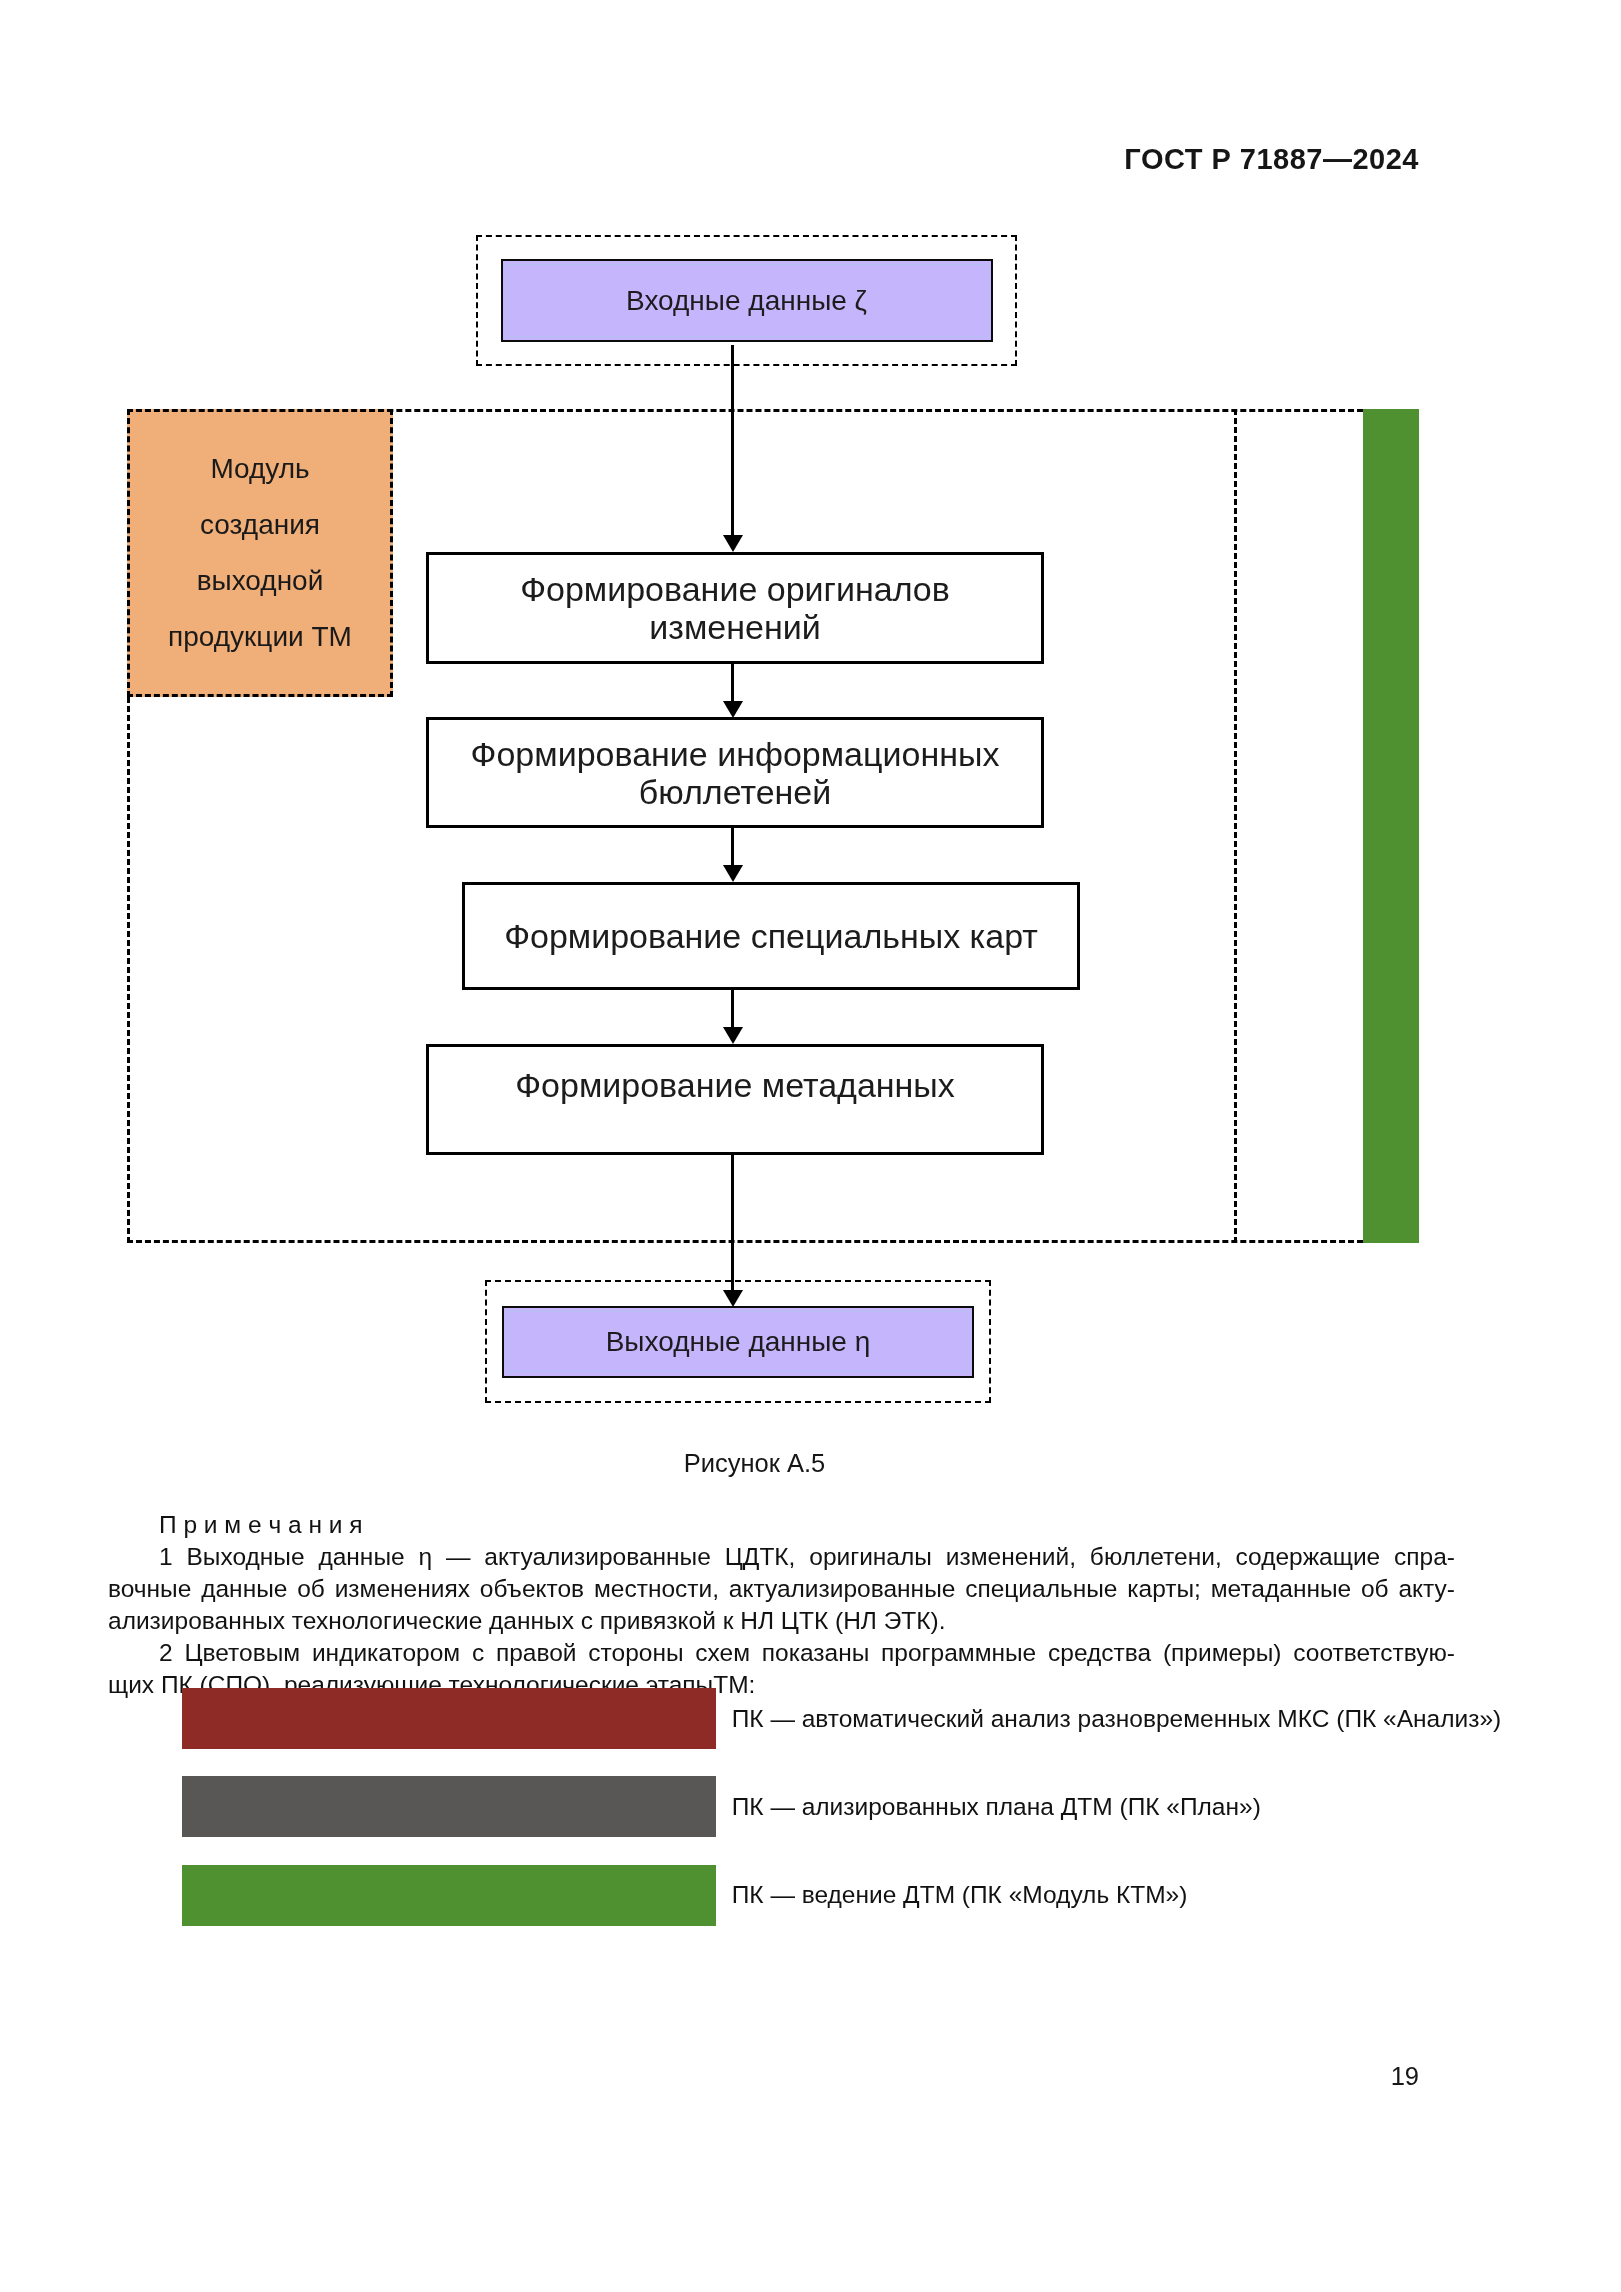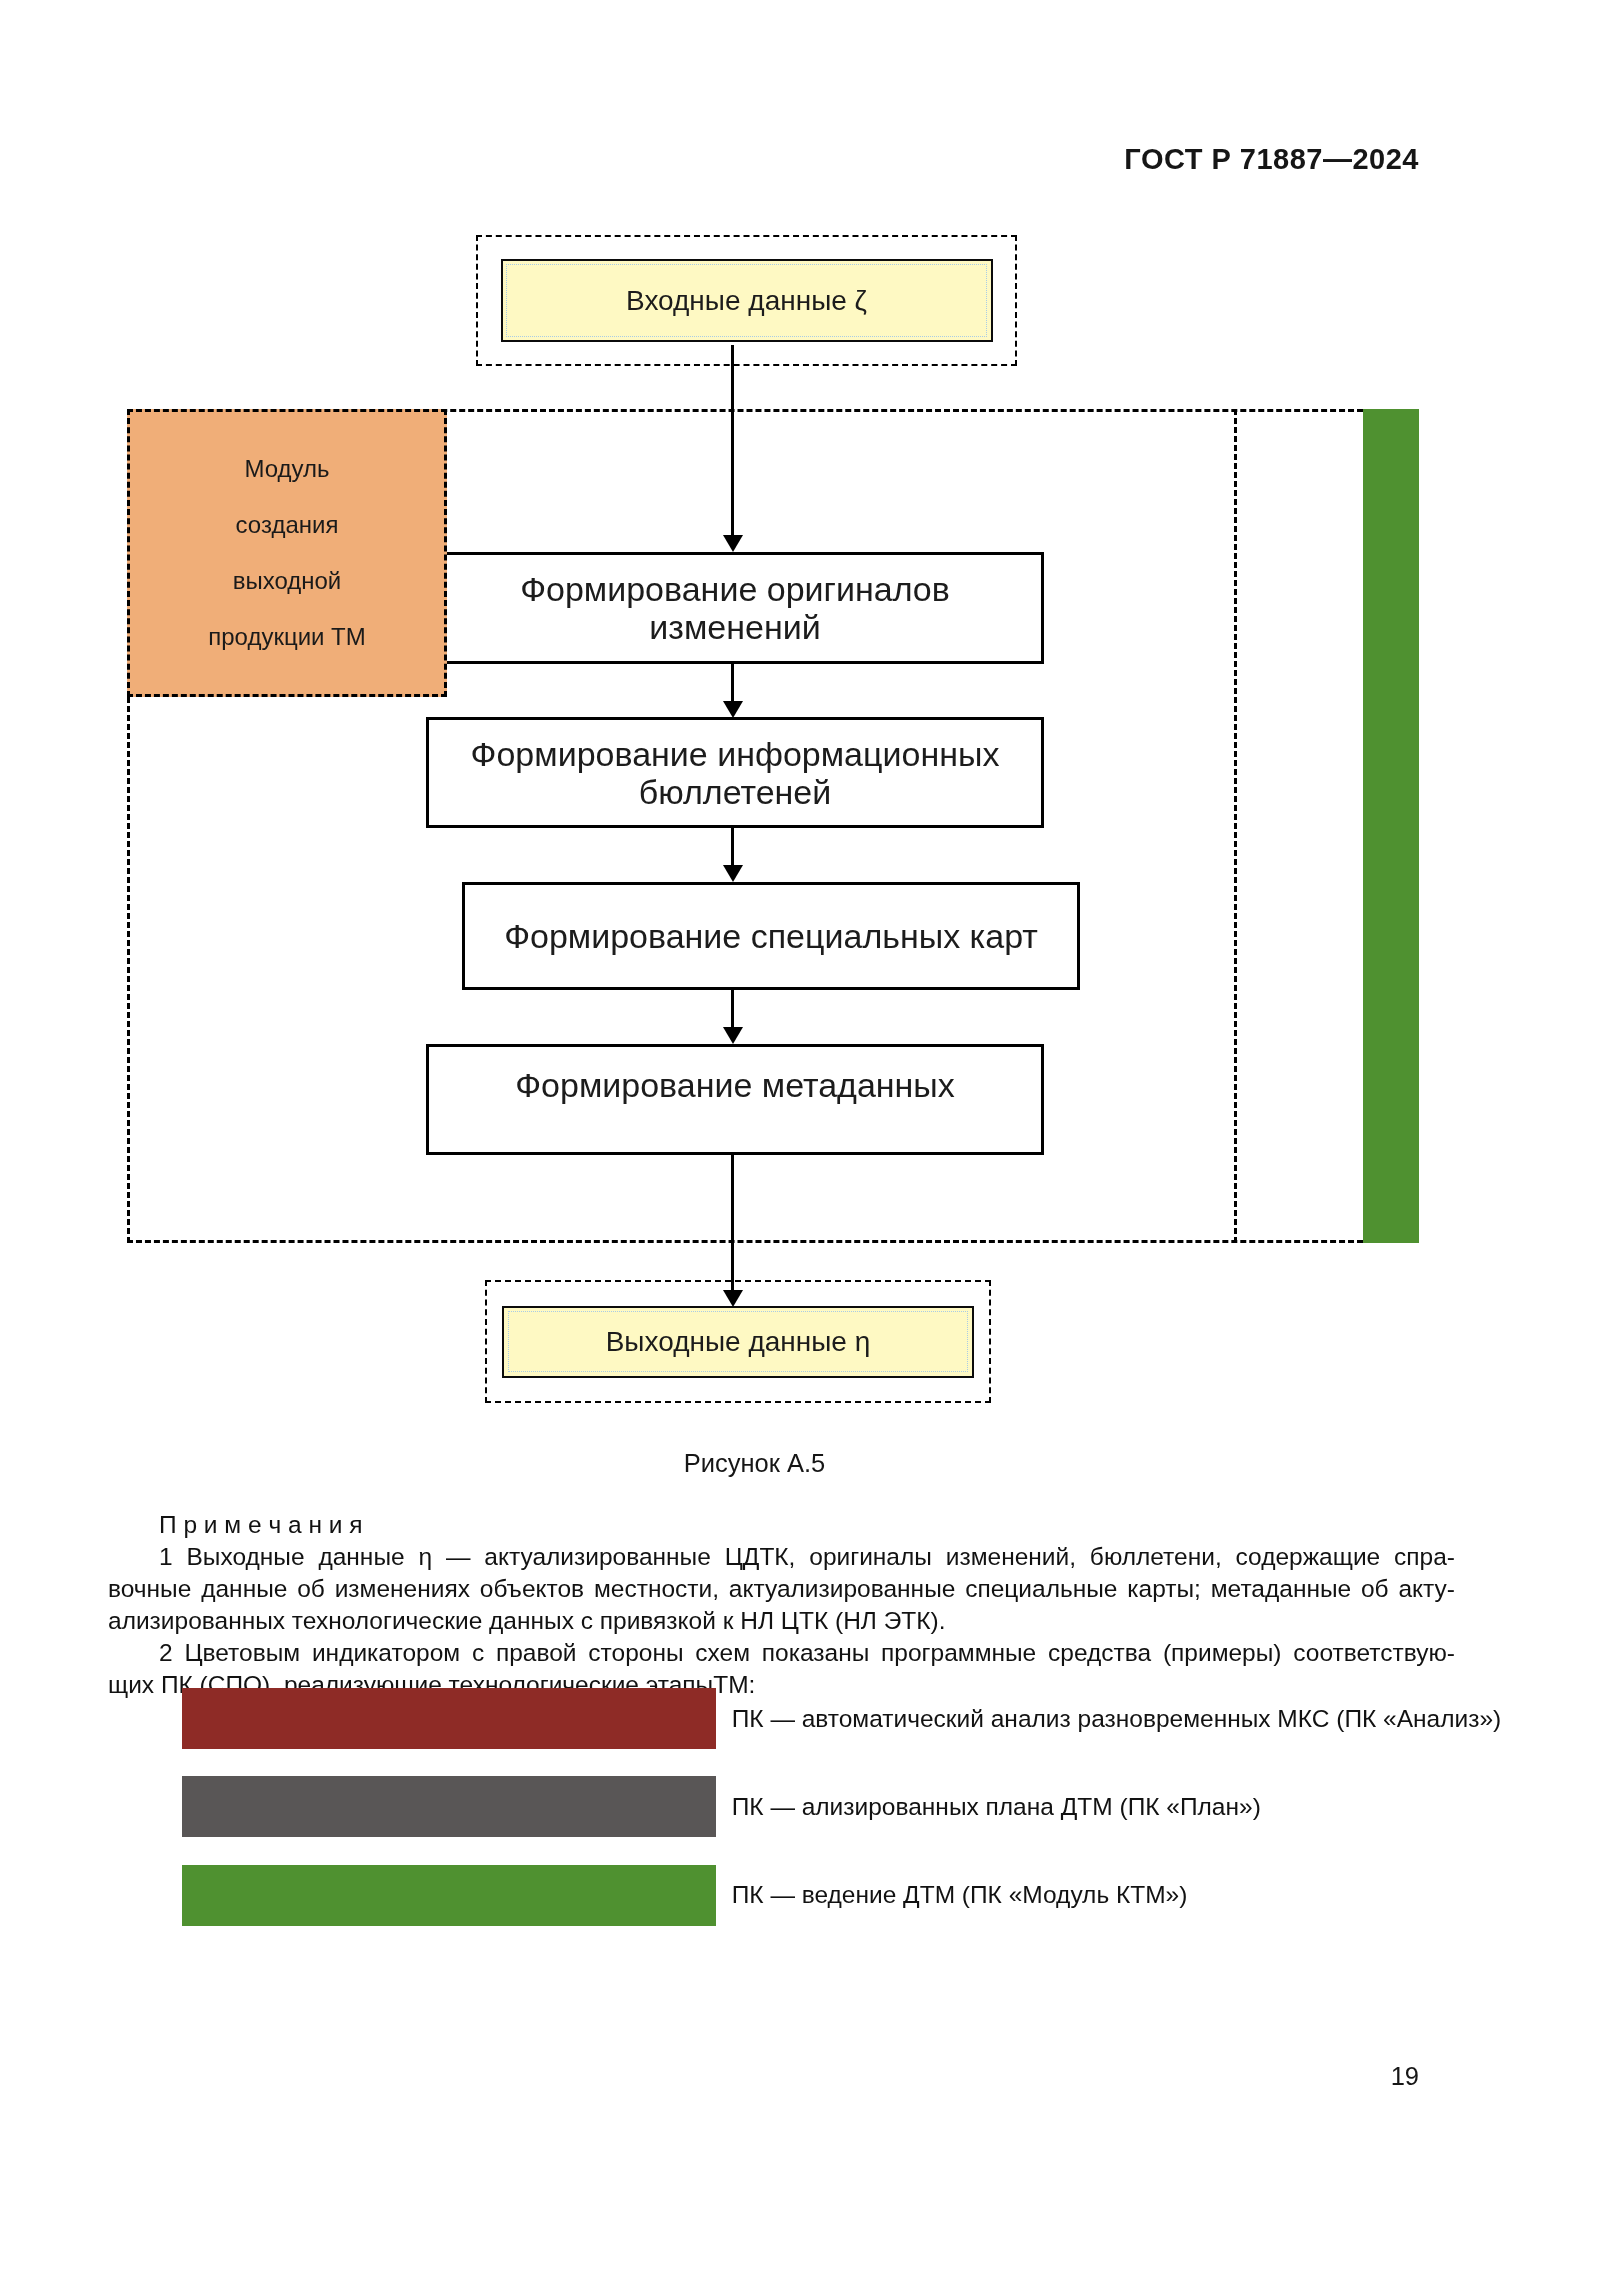--- a/index.html
+++ b/index.html
@@ -14,44 +14,44 @@
   
   #doc-code { top:143px; right:202px; font-size:29px; font-weight:bold; letter-spacing:0.5px; }
 
   
   .dash-frame { border:2.9px dashed #000; }
   #input-outer  { left:476px; top:235px;  width:541px; height:131px; }
   #output-outer { left:485px; top:1280px; width:506px; height:123px; }
 
   
   .io-inner {
-    position:absolute; border:2.9px solid #0b0b0b; background:#fef9c3;
+    position:absolute; border:2.9px solid #0b0b0b; background:#c4b5fd;
     display:flex; align-items:center; justify-content:center;
     font-size:28px; color:#1c1c1c;
   }
   .io-inner::after {
     content:""; position:absolute; left:3.9px; right:3.9px; top:3.9px; bottom:3.9px;
     border:1px dotted #a9cce6; pointer-events:none;
   }
   #input-inner  { left:22.5px; right:22.5px; top:21.6px; bottom:21.6px; }
   #output-inner { left:14.7px; right:14.7px; top:23.5px; bottom:23.5px; }
 
   
   #big-container { left:127px; top:409px; width:1236px; height:834px;
                    border:3.9px dashed #000; border-right:none; }
   #inner-divider { left:1234px; top:409px; width:3.9px; height:834px;
                    border-left:3.9px dashed #000; }
   #indicator-bar { left:1363px; top:409px; width:56px; height:834px; }
 
   
   #module-box {
-    left:127px; top:409px; width:320px; height:288px;
+    left:127px; top:409px; width:266px; height:288px;
     border:3.9px dashed #000; z-index:2;
     display:flex; align-items:center; justify-content:center;
-    text-align:center; font-size:24px; line-height:56px;
+    text-align:center; font-size:28px; line-height:56px;
     white-space:pre-line; color:#1a1a1a;
   }
 
   
   .step {
     left:426px; width:618px; border:3.9px solid #000; background:#ffffff; z-index:1;
     display:flex; align-items:center; justify-content:center;
     text-align:center; font-size:34px; line-height:38px;
     white-space:pre-line; color:#1c1c1c;
   }

